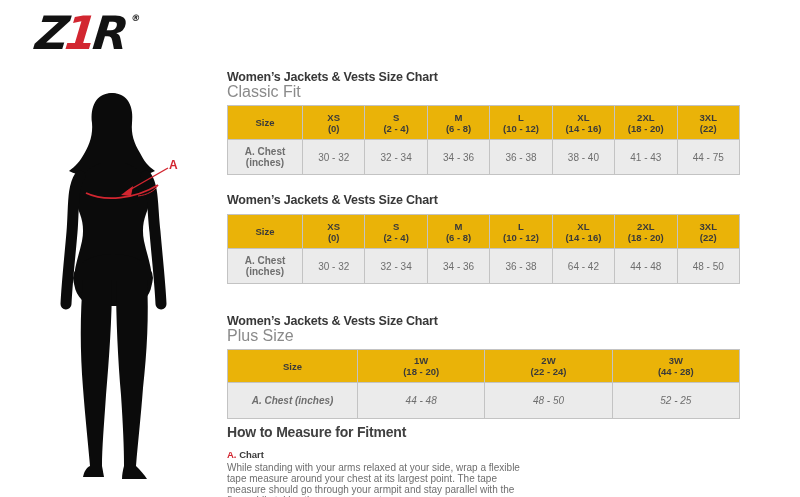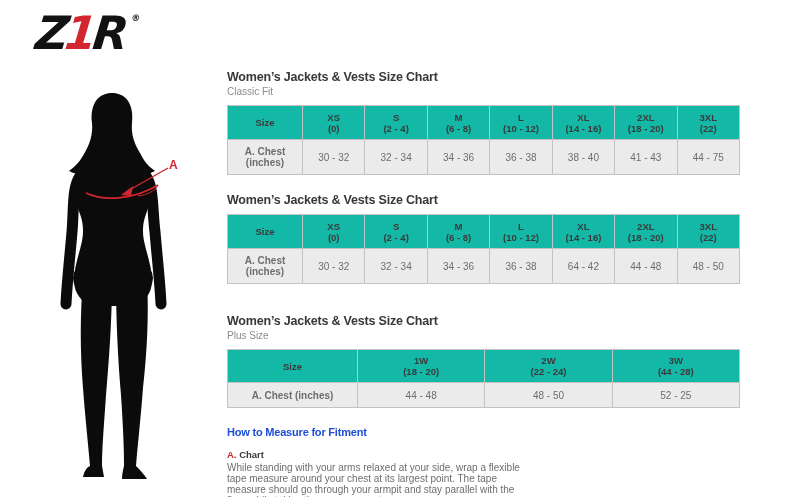--- a/index.html
+++ b/index.html
@@ -18,38 +18,38 @@
   }
   .logo .one { color:#d22630; padding:0 1px; }
   .logo .reg { font-size:9px; font-style:normal; letter-spacing:0; vertical-align:28px; margin-left:6px; }
 
   
   .figure-wrap { position:absolute; left:50px; top:90px; width:132px; height:400px; }
 
   
   .section { position:absolute; left:227px; width:513px; }
   .sec-title { font-size:12.5px; font-weight:bold; color:#383838; line-height:14px; letter-spacing:-0.2px; }
-  .sec-subtitle { font-size:10px; color:#8a8a8a; line-height:13px; margin-top:1px; }
+  .sec-subtitle { font-size:16px; color:#8a8a8a; line-height:13px; margin-top:1px; }
 
   table.size-table {
     border-collapse:collapse; table-layout:fixed; width:513px; margin-top:7px;
   }
   table.size-table th, table.size-table td {
     border:1px solid #c3c3c3; text-align:center; vertical-align:middle; padding:2px;
   }
-  tr.hdr th { background:#14b8a6; font-size:9.5px; font-weight:bold; color:#3a3a3a; height:34px; }
+  tr.hdr th { background:#eab308; font-size:9.5px; font-weight:bold; color:#3a3a3a; height:34px; }
   tr.data td { background:#ebebeb; font-size:10px; color:#6e6e6e; height:35px; }
   tr.hdr th .sz, tr.hdr th .rg { display:block; line-height:11px; }
   td.rowlabel { font-weight:bold; color:#3a3a3a; font-size:9.5px; }
   td.rowlabel .l1, td.rowlabel .l2 { display:block; line-height:11px; }
   table.plus tr.hdr th { height:33px; }
-  table.plus tr.data td { height:25px; }
-
-  
-  .measure-heading { font-size:11px; font-weight:bold; color:#1d4ed8; line-height:14px; letter-spacing:-0.2px; }
+  table.plus tr.data td { height:36px;font-style:italic; }
+
+  
+  .measure-heading { font-size:14px; font-weight:bold; color:#404040; line-height:14px; letter-spacing:-0.2px; }
   .measure-item { margin-top:10px; }
   .measure-item-title { font-size:9.5px; font-weight:bold; line-height:12px; color:#3a3a3a; }
   .measure-item-title .letter { color:#d22630; }
   .measure-item-text { font-size:10px; color:#6e6e6e; line-height:11px; width:304px; margin-top:1px; }
 </style>
 </head>
 <body>
 
 <div class="page">
 

